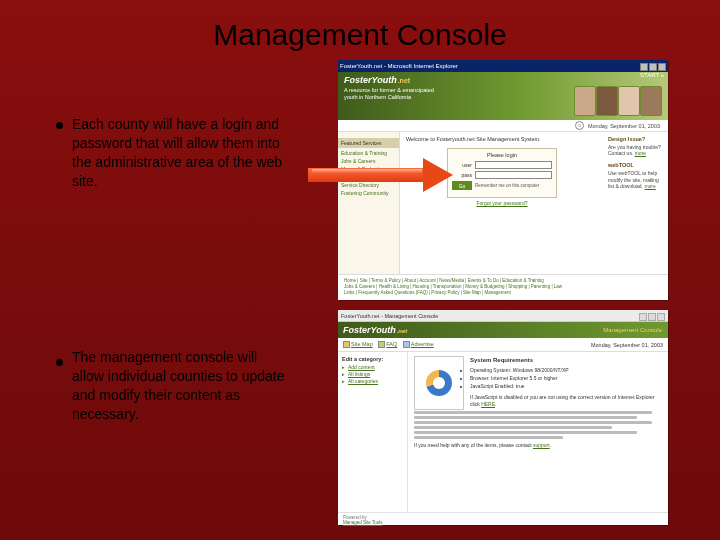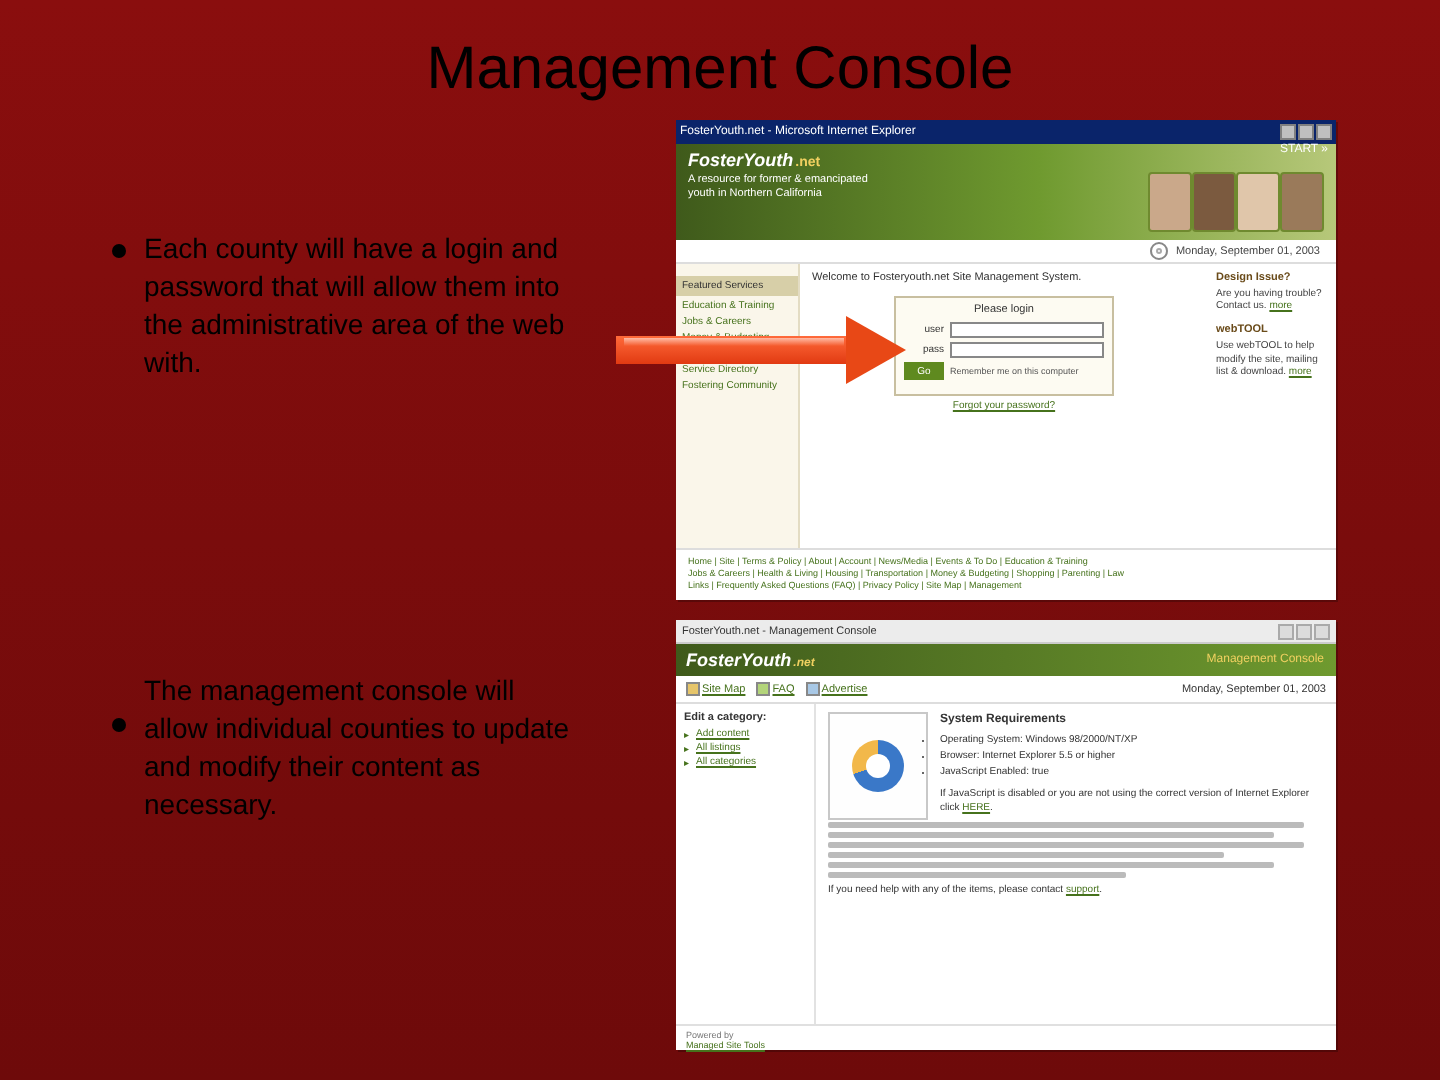--- a/index.html
+++ b/index.html
@@ -14,21 +14,21 @@
     position:absolute;top:18px;left:0;width:720px;
     text-align:center;
     font-family:Verdana,Arial,sans-serif;
     font-size:30px;color:#000;
   }
   .body-text{
     position:absolute;left:72px;width:220px;
     font-size:14px;color:#000;line-height:1.35;
   }
   .bt1{top:115px}
-  .bt2{top:336px}
+  .bt2{top:348px}
   .bullet{
     position:absolute;left:56px;width:7px;height:7px;background:#000;border-radius:50%;
   }
   .bl1{top:122px}
   .bl2{top:359px}
 
   .shot{
     position:absolute;background:#fff;
     box-shadow:1px 1px 0 rgba(0,0,0,.25);
   }
@@ -143,21 +143,21 @@
   .blurline{background:#bbb;height:3px;margin:2px 0;border-radius:1px}
   .blurline.w1{width:96%}.blurline.w2{width:90%}.blurline.w3{width:80%}
   .blurline.w4{width:60%}
 </style>
 </head>
 <body>
 
 <div class="title">Management Console</div>
 
 <div class="bullet bl1"></div>
-<div class="body-text bt1">Each county will have a login and password that will allow them into the administrative area of the web with.</div>
+<div class="body-text bt1">Each county will have a login and password that will allow them into the administrative area of the web site.</div>
 
 <div class="bullet bl2"></div>
 <div class="body-text bt2">The management console will allow individual counties to update and modify their content as necessary.</div>
 
 <div class="arrow">
   <div class="shaft"></div>
     <div class="head"></div>
     <div class="shine"></div>
 </div>
 

